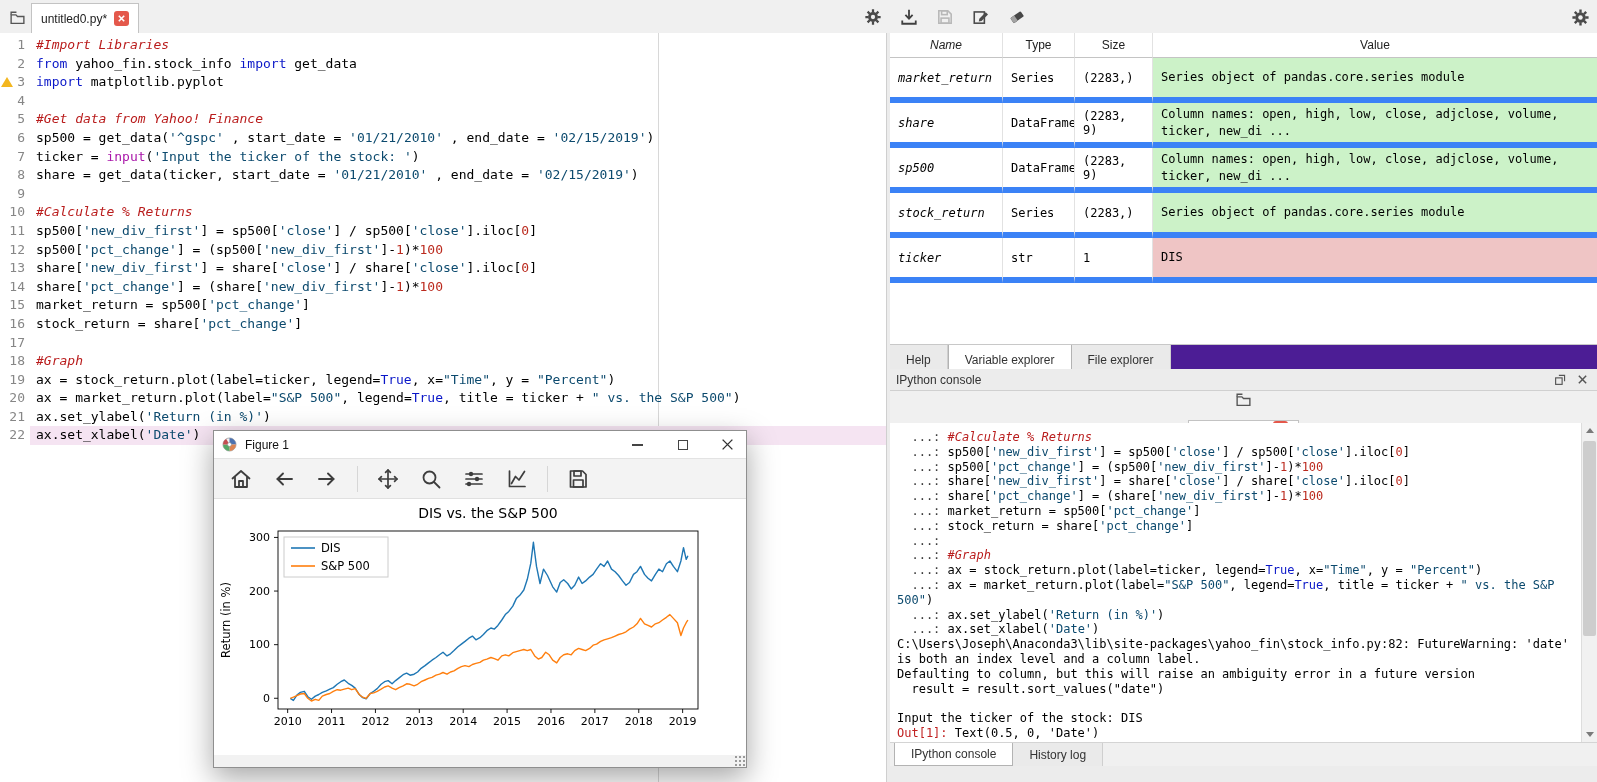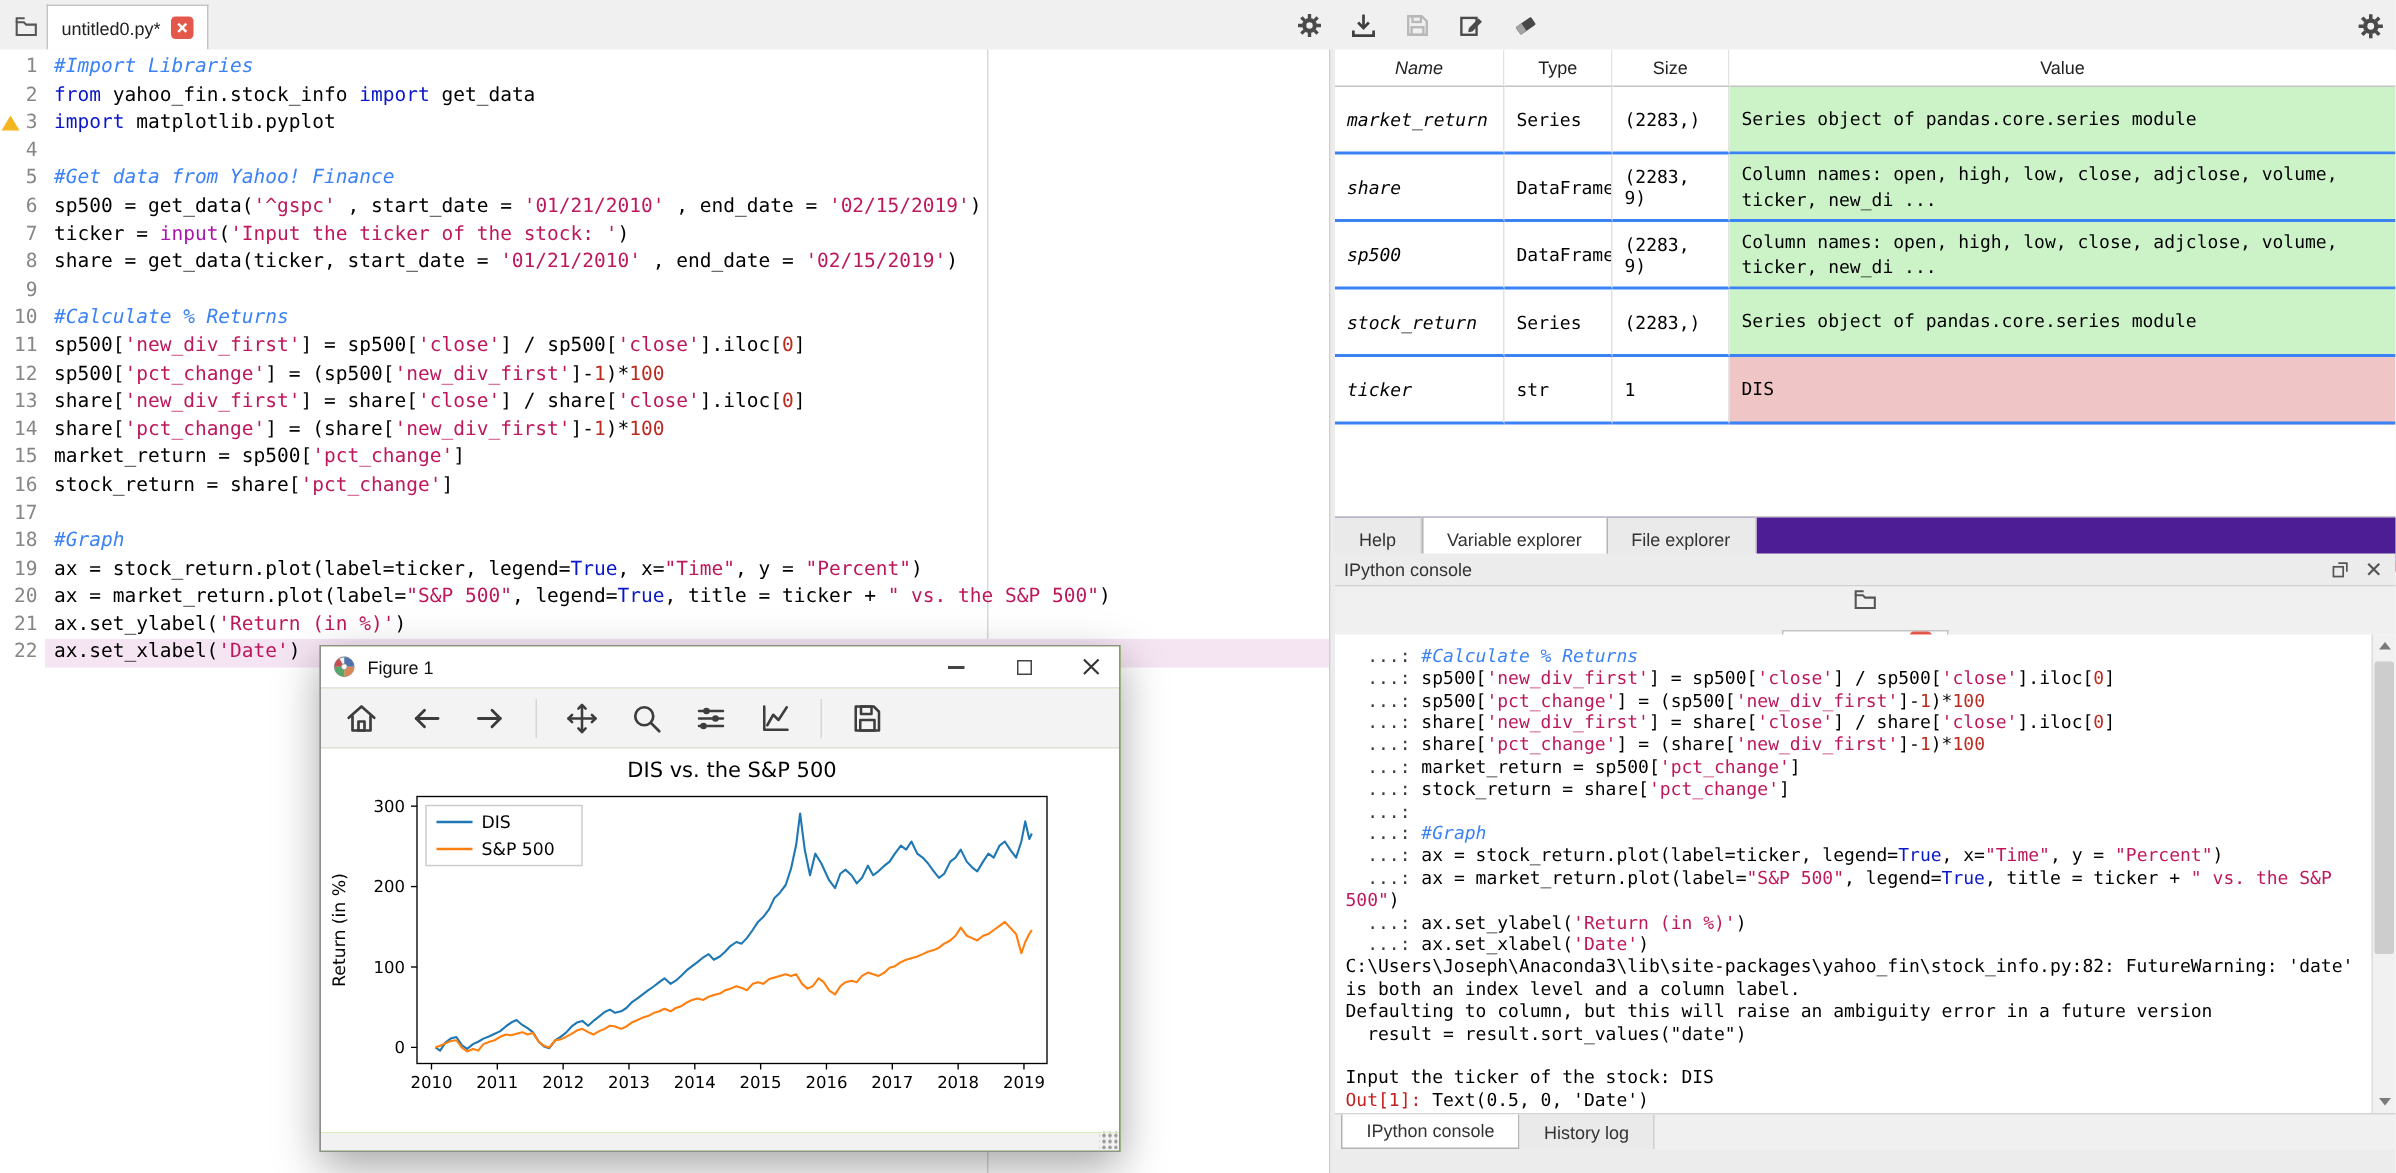--- a/index.html
+++ b/index.html
@@ -19,33 +19,33 @@
   .editor{position:absolute;left:0;top:33px;width:887px;height:749px;background:#fff;border-right:1px solid #cfcfcf;font-family:"DejaVu Sans Mono",monospace;font-size:13px;line-height:18.6px;}
   .edge-line{position:absolute;left:658px;top:0;bottom:0;width:1px;background:#d8d8d8;}
   .ed-inner{position:absolute;left:0;top:3px;right:0;display:flex;}
   .gutter{width:30px;text-align:right;padding-right:5px;color:#868686;flex:none;}
   .gut-row{height:18.6px;position:relative;}
   .warn-tri{position:absolute;left:1px;top:4px;width:0;height:0;border-left:6px solid transparent;border-right:6px solid transparent;border-bottom:10px solid #f3b61f;}
   .codearea{flex:1;padding-left:6px;position:relative;}
   .code-row{height:18.6px;white-space:pre;}
   .code-row.current{background:#f5e4f2;margin-left:-6px;padding-left:6px;}
 
-  .tok-com{color:#3b82f6;font-style:italic;}
+  .tok-com{color:#b91c1c;font-style:italic;}
   .tok-kw{color:#0a17c8;}
-  .tok-str{color:#be185d;}
+  .tok-str{color:#0c4a6e;}
   .tok-num{color:#bb2a1e;}
   .tok-bi{color:#a915a9;}
   .tok-pl{color:#000;}
   .tok-pr{color:#3c3c3c;}
   .tok-out{color:#c02121;}
 
   
   .var-pane{position:absolute;left:890px;top:33px;width:707px;height:312px;background:#fff;border-bottom:1px solid #c8c8c8;overflow:hidden;}
   .vrow{display:flex;width:707px;}
-  .vcell{border-right:1px solid #e2e2e2;border-bottom:2px solid #3b82f6;display:flex;align-items:center;padding:2px 8px;font-family:"DejaVu Sans Mono",monospace;font-size:12px;overflow:hidden;}
+  .vcell{border-right:1px solid #e2e2e2;border-bottom:6px solid #3b82f6;display:flex;align-items:center;padding:2px 8px;font-family:"DejaVu Sans Mono",monospace;font-size:12px;overflow:hidden;}
   .c-name{width:113px;font-style:italic;}.c-type{width:72px;}.c-size{width:78px;}.c-value{width:444px;line-height:1.35;border-right:none;}
   .vhead .vcell{font-family:"Liberation Sans",sans-serif;justify-content:center;background:#fff;border-bottom:1px solid #c4c4c4;color:#222;height:25px;padding:0;}
   .vbody .vrow{height:45px;}
   .bg-green{background:#ccf2c8;}
   .bg-pink{background:#efc5c5;}
 
   
   .panel-tabs{position:absolute;left:890px;top:345px;width:707px;height:36px;background:#4c1d95;display:flex;align-items:stretch;border-bottom:6px solid #ef4444;}
   .ptab{display:flex;align-items:center;justify-content:center;padding:0 16px;color:#333;border-right:1px solid #cfcfcf;background:#eaeaea;font-size:12px;}
   .ptab.active{background:#fff;border:1px solid #b3b3b3;border-top:none;}

